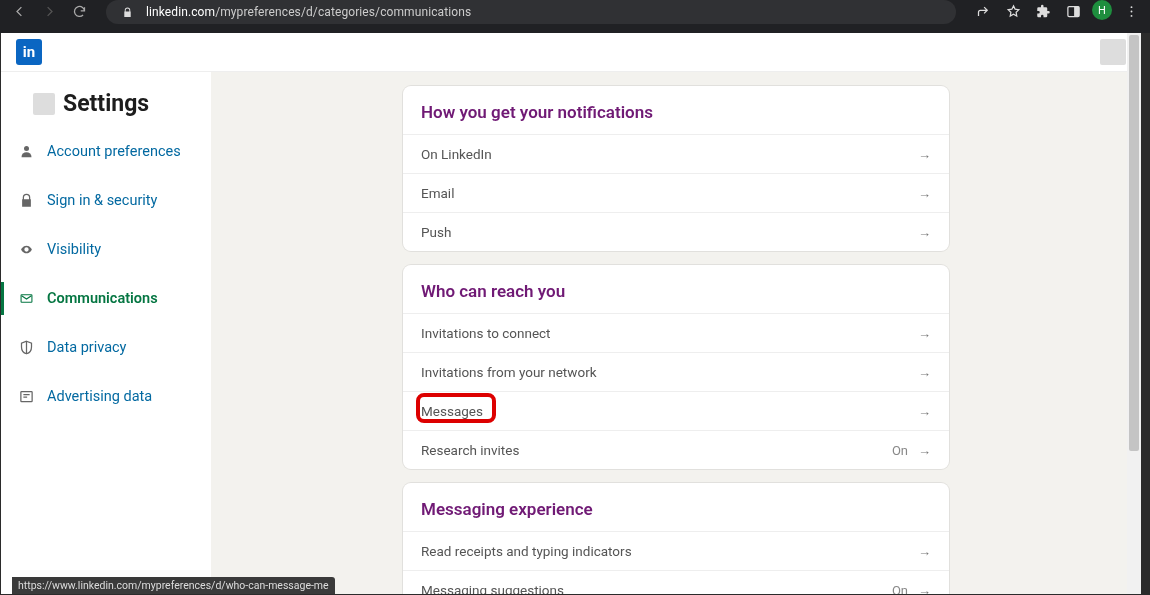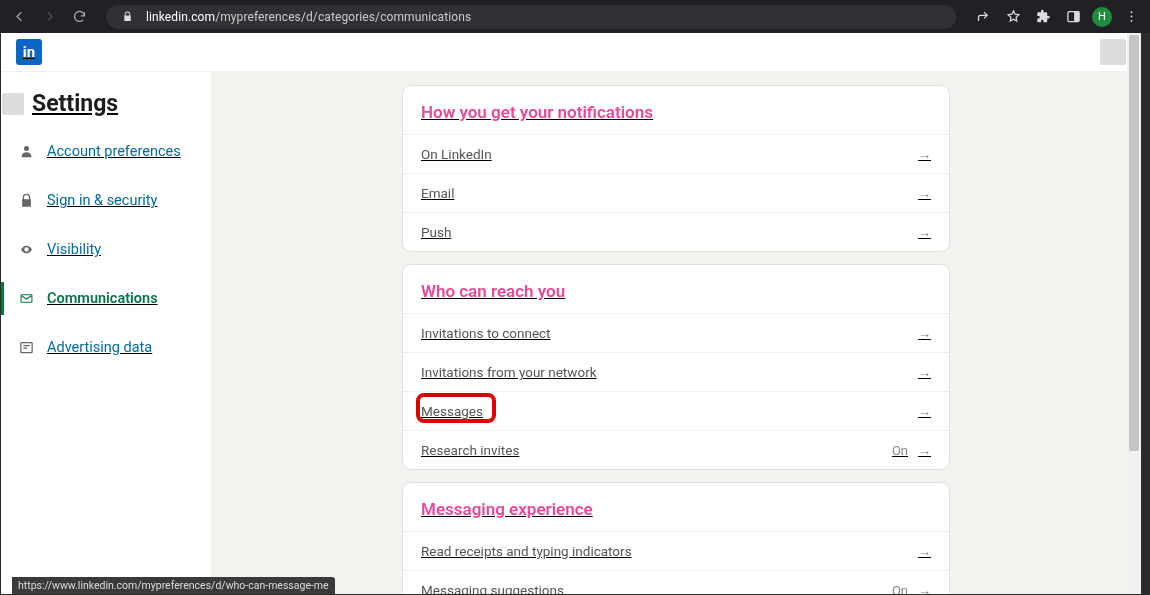--- a/index.html
+++ b/index.html
@@ -9,21 +9,21 @@
       width: 1150px;
       height: 595px;
       overflow: hidden;
       position: relative;
     }
     
     .browser-chrome {
       background: #202124;
       height: 33px;
       display: flex;
-      align-items: center;
+      align-items: flex-start;
       padding: 0 8px;
       gap: 8px;
     }
     .nav-btn {
       width: 22px;
       height: 22px;
       display: flex;
       align-items: center;
       justify-content: center;
       color: #aaa;
@@ -63,21 +63,20 @@
       align-items: center;
       justify-content: center;
     }
     
     .page-wrap {
       position: relative;
       background: #2b2b2b;
       height: 562px;
       width: 100%;
       padding: 0 1px 1px 1px;
-      text-decoration: underline;
     }
     .page {
       background: #f3f2ee;
       width: 1140px;
       height: 100%;
       position: relative;
       overflow: hidden;
     }
     
     .site-header {
@@ -113,21 +112,21 @@
       height: calc(100% - 39px);
     }
     .sidebar {
       width: 210px;
       background: #fff;
       padding: 18px 0 0 0;
     }
     .sidebar-title-row {
       display: flex;
       align-items: center;
-      padding: 0 1px 10px;
+      padding: 0 32px 10px;
       gap: 8px;
     }
     .title-icon-placeholder {
       width: 22px;
       height: 22px;
       background: #ddd;
       border-radius: 2px;
     }
     .sidebar-title {
       font-size: 23px;
@@ -173,21 +172,21 @@
     .section-card {
       background: #fff;
       border-radius: 8px;
       margin-bottom: 14px;
       box-shadow: 0 0 0 1px rgba(0,0,0,0.07);
       overflow: hidden;
     }
     .section-title {
       font-size: 17px;
       font-weight: 600;
-      color: #ec4899;
+      color: #701a75;
       padding: 16px 18px 12px;
     }
     .row-divider {
       border-top: 1px solid #eee;
     }
     .setting-row {
       display: flex;
       align-items: center;
       justify-content: space-between;
       padding: 11px 18px;
@@ -349,20 +348,29 @@
         <div class="sidebar-item active">
           <span class="sidebar-icon">
             <svg width="17" height="13" viewBox="0 0 24 24">
                 <rect x="2" y="5" width="20" height="14" rx="1" fill="none" stroke="currentColor" stroke-width="2"></rect>
                 <path d="M3 7l9 6 9-6" fill="none" stroke="currentColor" stroke-width="2"></path>
               </svg>
           </span>
           <span>Communications</span>
         </div>
 
+        <div class="sidebar-item">
+          <span class="sidebar-icon">
+            <svg width="15" height="15" viewBox="0 0 24 24">
+                <path fill="none" stroke="currentColor" stroke-width="2" d="M12 2l8 3v6c0 5-3.4 9.6-8 11-4.6-1.4-8-6-8-11V5l8-3z"></path>
+                <path d="M12 2v20" stroke="currentColor" stroke-width="2"></path>
+              </svg>
+          </span>
+          <span>Data privacy</span>
+        </div>
 
         <div class="sidebar-item">
           <span class="sidebar-icon">
             <svg width="15" height="15" viewBox="0 0 24 24">
                 <rect x="3" y="4" width="18" height="16" rx="1" fill="none" stroke="currentColor" stroke-width="2"></rect>
                 <line x1="7" y1="9" x2="17" y2="9" stroke="currentColor" stroke-width="2"></line>
                 <line x1="7" y1="13" x2="13" y2="13" stroke="currentColor" stroke-width="2"></line>
               </svg>
           </span>
           <span>Advertising data</span>

